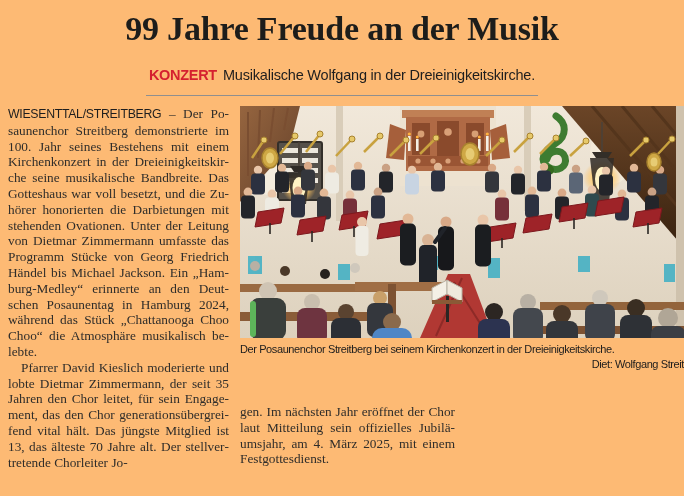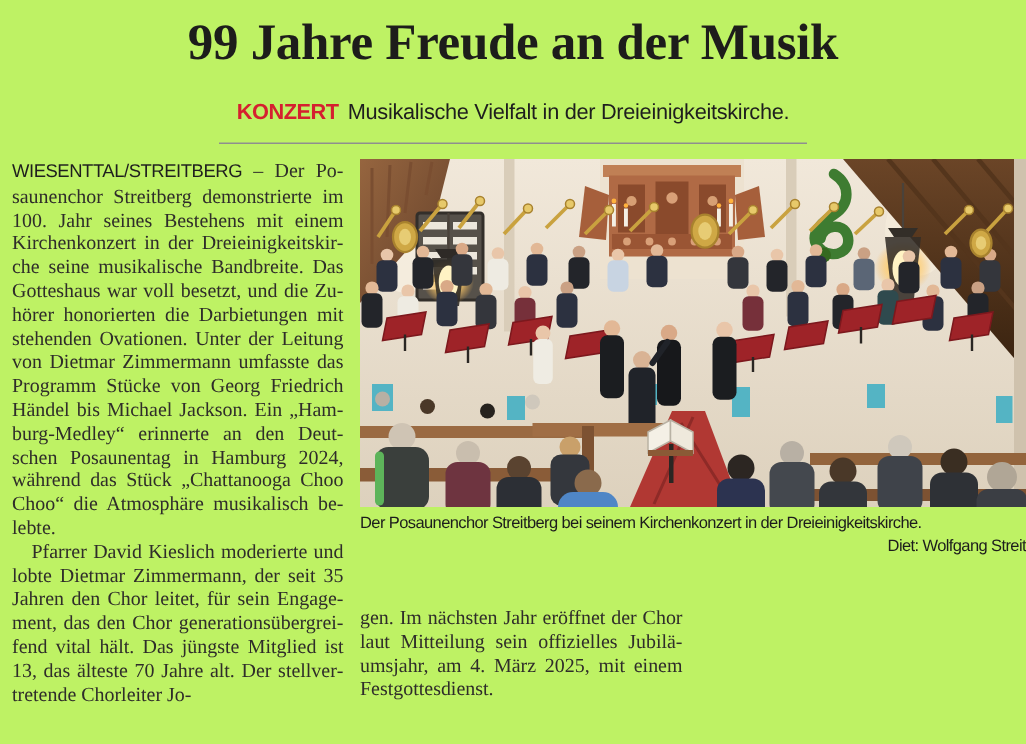--- a/index.html
+++ b/index.html
@@ -1,17 +1,17 @@
 <!DOCTYPE html>
 <html lang="de"><head>
 <meta charset="utf-8">
 <style>
   html,body{margin:0;padding:0;background:#ffffff;}
   .page{
-    position:relative;width:684px;height:496px;background:#bef264;
+    position:relative;width:684px;height:496px;background:#fdba74;
     overflow:hidden;font-family:"Liberation Serif",serif;color:#2f2d2a;
   }
   .headline{
     margin:8px 8px 0;text-align:center;
     font:bold 34px/42px "Liberation Serif",serif;color:#1d1d1b;letter-spacing:-.2px;
   }
   .kicker{
     margin-top:16px;text-align:center;
     font-family:"Liberation Sans",sans-serif;font-size:14.5px;line-height:18px;
     color:#1e1e1e;letter-spacing:-.2px;
@@ -41,21 +41,21 @@
   }
 </style>
 </head>
 <body>
 
 <div class="page">
 
   <h1 class="headline">99 Jahre Freude an der Musik</h1>
 
   <div class="kicker">
-    <span class="kicker-label">KONZERT</span><span>Musikalische Vielfalt in der Dreieinigkeitskirche.</span>
+    <span class="kicker-label">KONZERT</span><span>Musikalische Wolfgang in der Dreieinigkeitskirche.</span>
   </div>
   <div class="kicker-rule"></div>
 
   <div class="main">
 
     <div class="bodytext">
       <p><span class="lead">WIESENTTAL/STREITBERG</span><span> – </span><span>Der Po­sau­nen­chor Streit­berg de­mons­trier­te im 100. Jahr sei­nes Be­ste­hens mit einem Kir­chen­kon­zert in der Drei­ei­nig­keits­kir­che seine mu­si­ka­li­sche Band­brei­te. Das Got­tes­haus war voll be­setzt, und die Zu­hö­rer ho­no­rier­ten die Dar­bie­tun­gen mit ste­hen­den Ova­tio­nen. Unter der Lei­tung von Diet­mar Zim­mer­mann um­fass­te das Pro­gramm Stü­cke von Georg Fried­rich Hän­del bis Mi­chael Jack­son. Ein „Ham­burg-Med­ley“ er­in­ner­te an den Deut­schen Po­sau­nen­tag in Ham­burg 2024, wäh­rend das Stück „Chat­ta­noo­ga Choo Choo“ die At­mo­sphä­re mu­si­ka­lisch be­leb­te.</span></p>
       <p class="indent">Pfar­rer David Kies­lich mo­de­rier­te und lobte Diet­mar Zim­mer­mann, der seit 35 Jah­ren den Chor lei­tet, für sein En­ga­ge­ment, das den Chor ge­ne­ra­ti­ons­über­grei­fend vital hält. Das jüngs­te Mit­glied ist 13, das äl­tes­te 70 Jahre alt. Der stell­ver­tre­ten­de Chor­lei­ter Jo-</p>
     </div>
 

